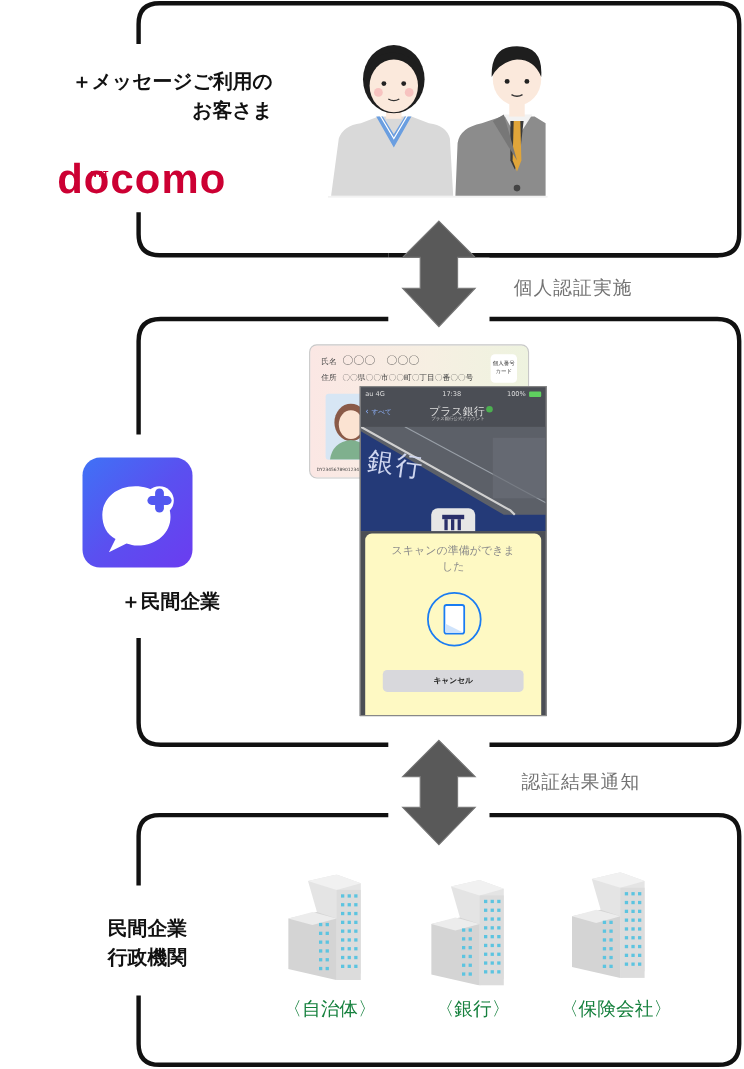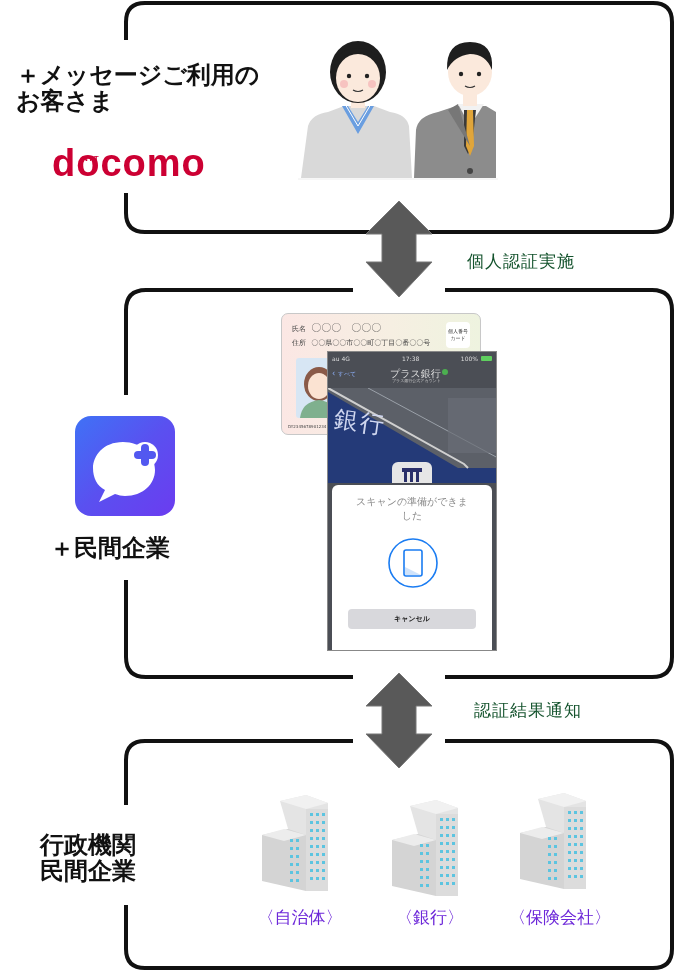--- a/index.html
+++ b/index.html
@@ -1,44 +1,44 @@
 <!DOCTYPE html>
 <html><head>
 <meta charset="utf-8">
 <style>
   * { box-sizing: border-box; margin: 0; padding: 0; }
   html, body { width: 676px; height: 972px; background: #ffffff; overflow: hidden; }
   body { position: relative; font-family: "DejaVu Sans", "Liberation Sans", sans-serif; color: #111; }
   svg.frame { position: absolute; left: 0; top: 0; }
   .abs { position: absolute; }
 
-  .label-bold { font-weight: bold; font-size: 24px; line-height: 26px; color: #111; text-align: left; white-space: nowrap; }
-  .flow-label { font-size: 17px; color: #14532d; white-space: nowrap; letter-spacing: 1px; }
-  .org-label { font-size: 17px; color: #6d28d9; white-space: nowrap; text-align: center; }
+  .label-bold { font-weight: bold; font-size: 18px; line-height: 26px; color: #111; text-align: right; white-space: nowrap; }
+  .flow-label { font-size: 17px; color: #737373; white-space: nowrap; letter-spacing: 1px; }
+  .org-label { font-size: 17px; color: #15803d; white-space: nowrap; text-align: center; }
 
   .docomo { color: #cc0033; font-weight: bold; font-size: 38px; letter-spacing: 1px; font-family: "Liberation Sans", sans-serif; line-height: 38px; }
   .ntt { color: #cc0033; font-weight: bold; font-size: 8px; letter-spacing: 0.5px; font-family: "Liberation Sans", sans-serif; }
 
   
   .app-icon { width: 100px; height: 100px; border-radius: 16px;
     background: linear-gradient(135deg, #3f72f6 0%, #5a50f0 50%, #6b3cf0 100%); }
 
   
   .card { width: 200px; height: 122px; border-radius: 7px; border: 1px solid #c8c8c8;
     background: linear-gradient(90deg, #fbe7e4 0%, #f6efe2 55%, #eef3df 100%); overflow: hidden; padding-left: 36px; }
   .card .row { position: absolute; font-size: 7px; color: #444; white-space: nowrap; }
   .card .photo { position: absolute; left: 14px; top: 44px; width: 46px; height: 60px; background: #d7e6f4; border-radius: 3px; overflow: hidden; }
   .card .badge { position: absolute; right: 10px; top: 8px; width: 24px; height: 26px; background: #fff; border-radius: 4px; font-size: 5px; text-align: center; padding-top: 6px; line-height: 7px; color: #333; }
 
   
   .phone { width: 170px; height: 300px; background: #4b4e55; overflow: hidden; border: 1px solid #888; }
   .phone .status { position: absolute; left: 0; top: 0; width: 100%; height: 14px; font-size: 6px; color: #ddd; }
   .phone .nav { position: absolute; left: 0; top: 14px; width: 100%; height: 22px; }
   .phone .hero { position: absolute; left: 0; top: 36px; width: 100%; height: 95px; background: #5a5e66; overflow: hidden; }
-  .sheet { position: absolute; left: 4px; top: 133px; width: 160px; height: 172px; background: #ffffff; border-radius: 6px; text-decoration: underline; }
+  .sheet { position: absolute; left: 4px; top: 133px; width: 160px; height: 172px; background: #fef9c3; border-radius: 6px; text-decoration: underline; }
   .sheet-title { position: absolute; left: 0; top: 10px; width: 100%; text-align: center; font-size: 10px; line-height: 14px; color: #8a8a8a; }
   .cancel-btn { position: absolute; left: 16px; top: 124px; width: 128px; height: 20px; background: #d8d8dc; border-radius: 4px; font-size: 7px; font-weight: bold; color: #222; text-align: center; line-height: 20px; }
 </style>
 </head>
 <body>
 
 <svg class="frame" width="676" height="972">
   <g fill="none" stroke="#111" stroke-width="4" stroke-linecap="butt">
 
     <path d="M126 40 V22 Q126 3 145 3 H653 Q672 3 672 22 V213 Q672 232 653 232 H353"></path>
@@ -184,22 +184,22 @@
     <svg class="abs" style="left:55px; top:52px;" width="52" height="52" viewBox="0 0 52 52">
       <circle cx="26" cy="26" r="24" fill="none" stroke="#1a7cf2" stroke-width="1.6"></circle>
       <rect x="17" y="13" width="18" height="26" rx="2" fill="#ffffff" stroke="#1a7cf2" stroke-width="1.6"></rect>
       <path d="M18 30 L34 38 L18 38 Z" fill="#cfe3fb"></path>
     </svg>
     <div class="cancel-btn">キャンセル</div>
   </div>
 </div>
 
 <div class="abs label-bold" style="left:40px; top:832px; width:130px;">
+  <div>民間企業</div>
   <div>行政機関</div>
-  <div>民間企業</div>
 </div>
 
 <svg class="abs" style="left:262px; top:795px;" width="78" height="96" viewBox="0 0 78 96">
   <path d="M18 6 L44 0 L66 8 L66 90 L44 96 Z" fill="#e4e4e4"></path>
   <path d="M44 0 L66 8 L44 14 L18 6 Z" fill="#f1f1f1"></path>
   <path d="M0 40 L26 34 L44 40 L44 96 L0 86 Z" fill="#d4d4d4"></path>
   <path d="M0 40 L22 34 L44 40 L22 46 Z" fill="#ececec"></path>
   <rect x="44" y="14" width="22" height="82" fill="#dcdcdc"></rect>
   <g fill="#5cc4e0">
     <rect x="48" y="18" width="3" height="3"></rect>

